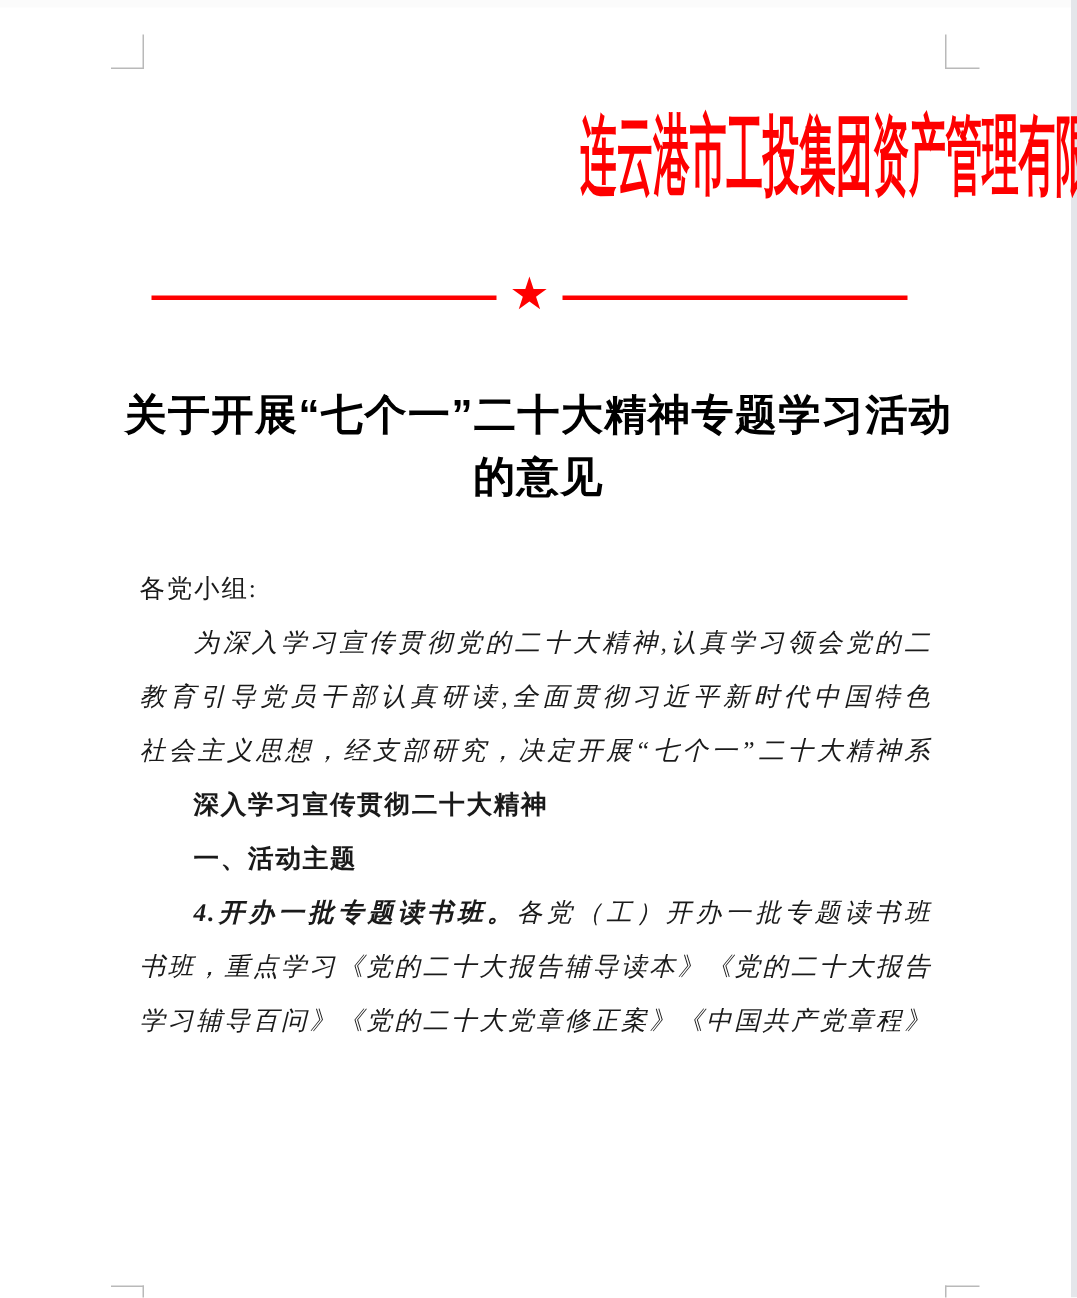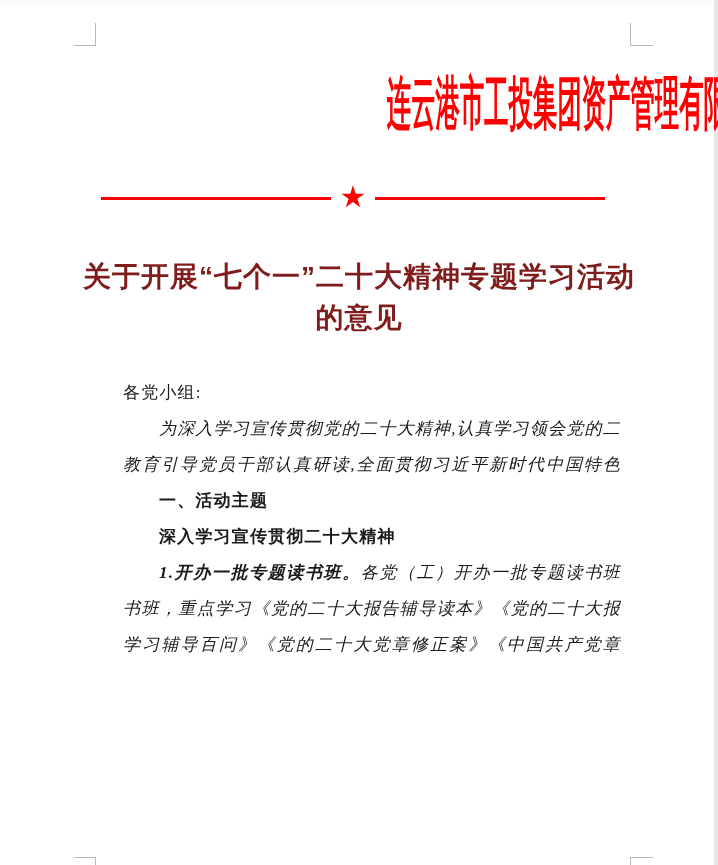--- a/index.html
+++ b/index.html
@@ -43,32 +43,32 @@
   .divider{
     position:absolute;left:101px;top:186px;width:504px;height:24px;
     display:flex;align-items:center;gap:9px;
   }
   .divider .rule{flex:1;height:3px;background:var(--accent);}
   .divider .star{color:var(--accent);font-size:30px;line-height:24px;transform:translateY(-1px);}
 
   
   .doc-title{
     position:absolute;left:0;top:256px;width:718px;
-    text-align:center;color:#7f1d1d;
+    text-align:center;color:#000000;
     font-family:"Liberation Sans","DejaVu Sans",sans-serif;
     font-weight:700;font-size:28px;line-height:41px;letter-spacing:1px;
   }
 
   
   .body-block{
     position:absolute;left:93px;top:375px;width:528px;
     color:var(--text);
     font-size:17px;line-height:36px;letter-spacing:1.2px;
   }
-  .line{height:36px;overflow:hidden;margin-left:30px;}
+  .line{height:36px;overflow:hidden;}
   .just{text-align:justify;text-align-last:justify;font-style:italic;}
   .indent{text-indent:36px;}
   .bold{font-weight:700;}
 </style>
 </head>
 <body>
 
 <div class="page">
 
   <div class="edge-top"></div>
@@ -92,22 +92,23 @@
   <div class="doc-title">
     <div>关于开展“七个一”二十大精神专题学习活动</div>
     <div>的意见</div>
   </div>
 
   <div class="body-block">
     <div class="line">各党小组:</div>
 
     <div class="line just indent">为深入学习宣传贯彻党的二十大精神,认真学习领会党的二</div>
     <div class="line just">教育引导党员干部认真研读,全面贯彻习近平新时代中国特色</div>
+    <div class="line just">社会主义思想，经支部研究，决定开展“七个一”二十大精神系</div>
 
+    <div class="line indent bold">深入学习宣传贯彻二十大精神</div>
     <div class="line indent bold">一、活动主题</div>
-    <div class="line indent bold">深入学习宣传贯彻二十大精神</div>
 
-    <div class="line just indent"><span class="bold">1.开办一批专题读书班。</span><span>各党（工）开办一批专题读书班</span></div>
+    <div class="line just indent"><span class="bold">4.开办一批专题读书班。</span><span>各党（工）开办一批专题读书班</span></div>
     <div class="line just">书班，重点学习《党的二十大报告辅导读本》《党的二十大报告</div>
     <div class="line just">学习辅导百问》《党的二十大党章修正案》《中国共产党章程》等。</div>
   </div>
 
 </div>
 
 </body></html>

